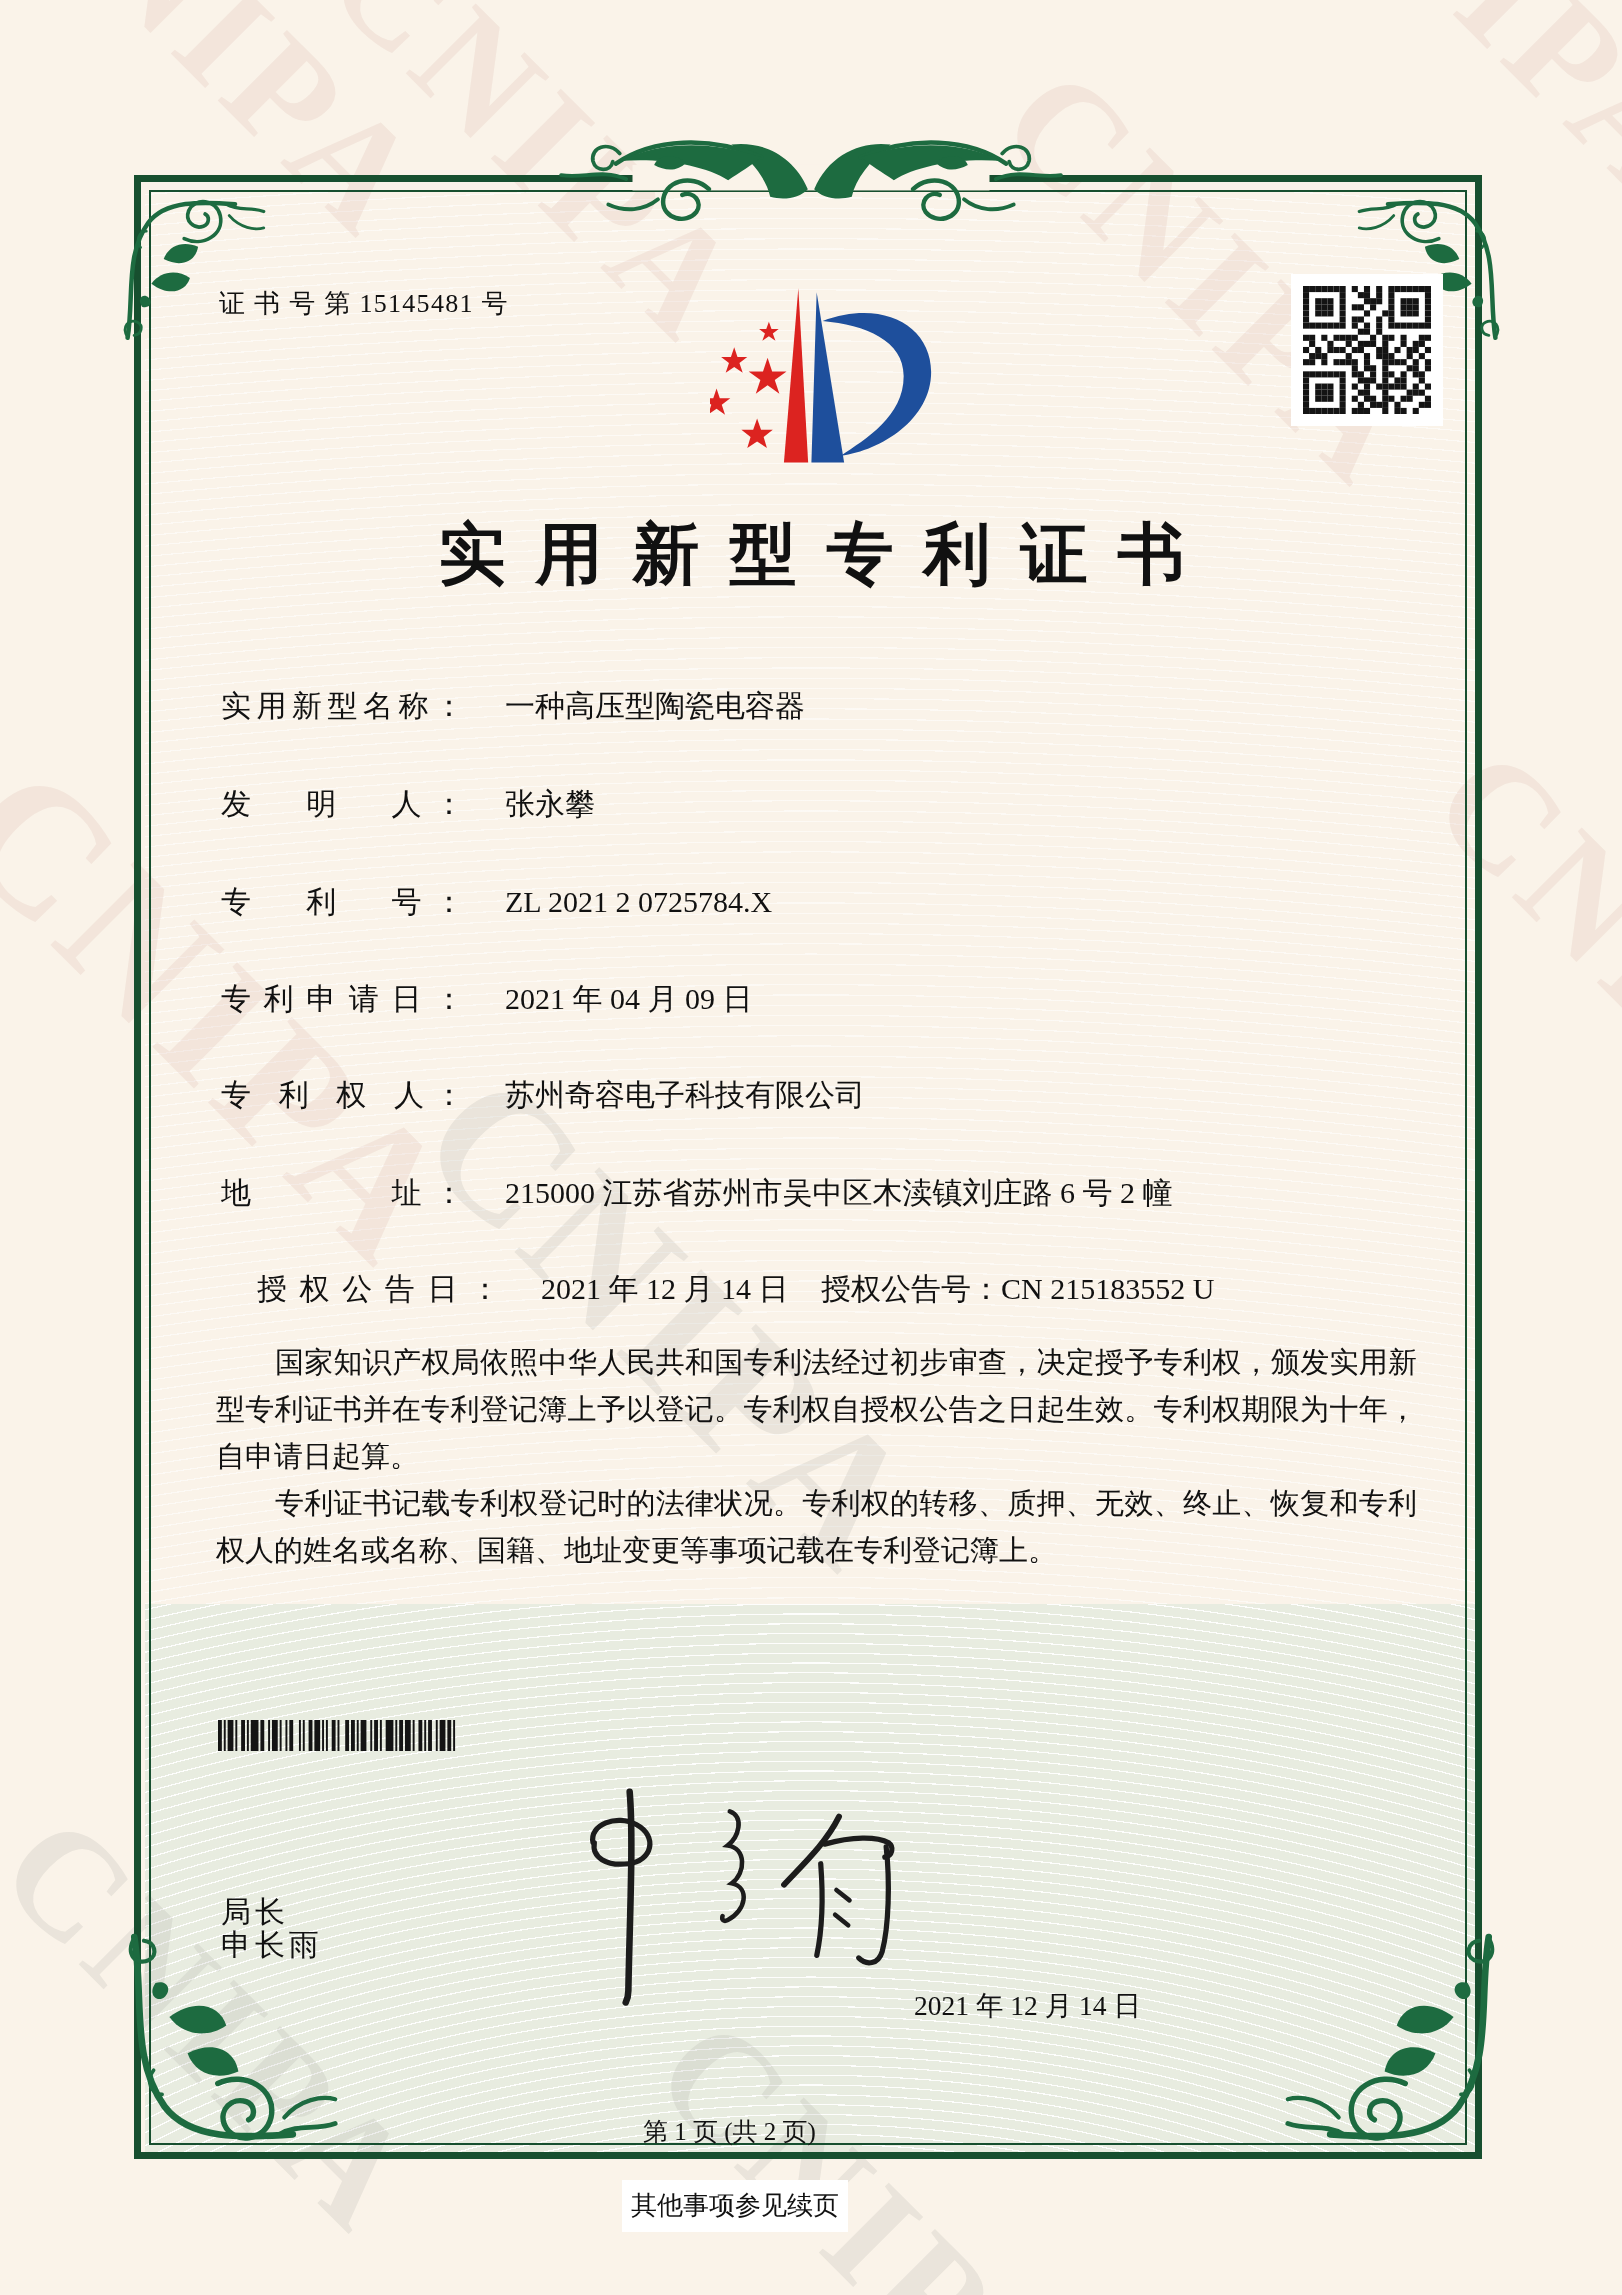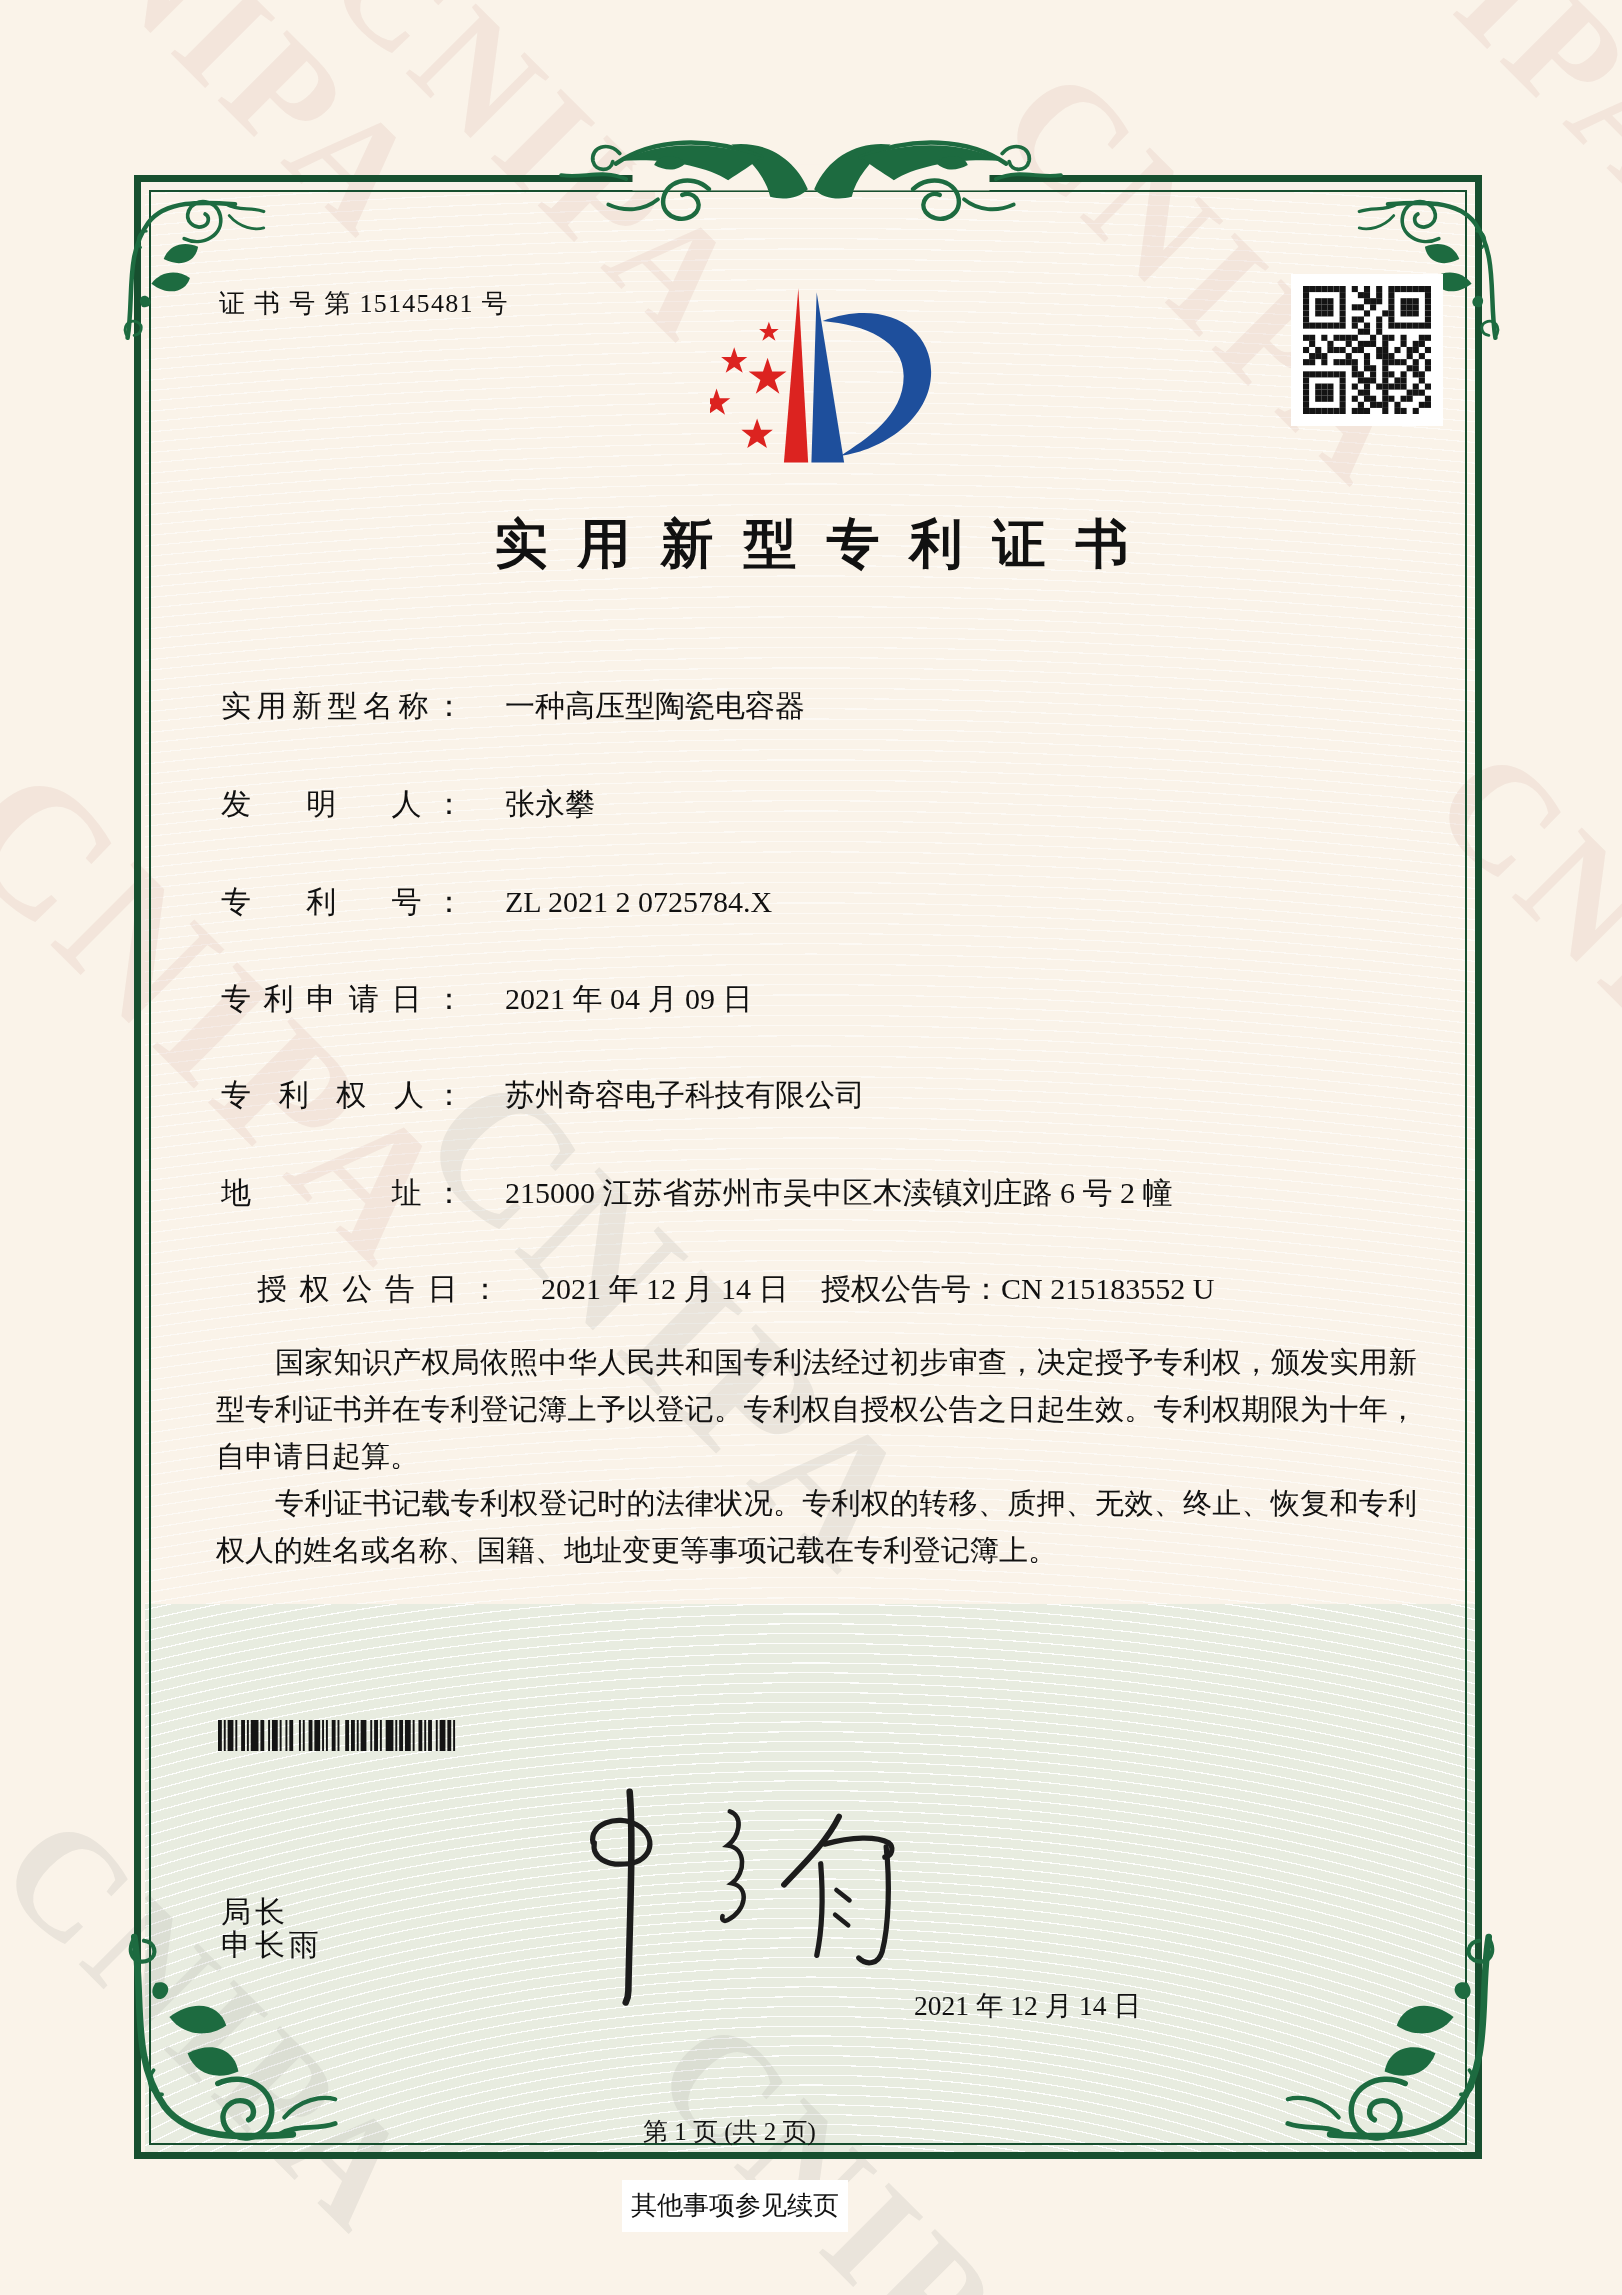--- a/index.html
+++ b/index.html
@@ -58,21 +58,21 @@
   }
   .ornament{position:absolute;z-index:4;}
   
   .content{position:absolute;left:0;top:0;width:1423px;height:2295px;z-index:5;}
   .cert-no{position:absolute;left:219px;top:286px;font-size:26px;letter-spacing:1.3px;}
   .logo{position:absolute;left:710px;top:287px;width:229px;height:182px;}
   .qr-box{position:absolute;left:1291px;top:274px;width:152px;height:152px;background:#fff;}
   .qr-box svg{position:absolute;left:11.8px;top:11.8px;width:128px;height:128px;}
   .title{
     position:absolute;left:0;top:509px;width:1623px;
-    text-align:center;font-size:53px;font-weight:bold;
+    text-align:center;font-size:67px;font-weight:bold;
     letter-spacing:30px;text-indent:30px;
   }
   .field-row{position:absolute;left:221px;font-size:30px;white-space:nowrap;}
   .f-label{display:inline-block;width:243px;text-align:justify;text-align-last:justify;}
   .f-value{margin-left:41px;}
   .grant-no{position:absolute;left:564px;top:0;}
   .paras{
     position:absolute;left:216px;top:1339px;width:1201px;
     font-size:29px;line-height:47px;text-align:justify;
   }

